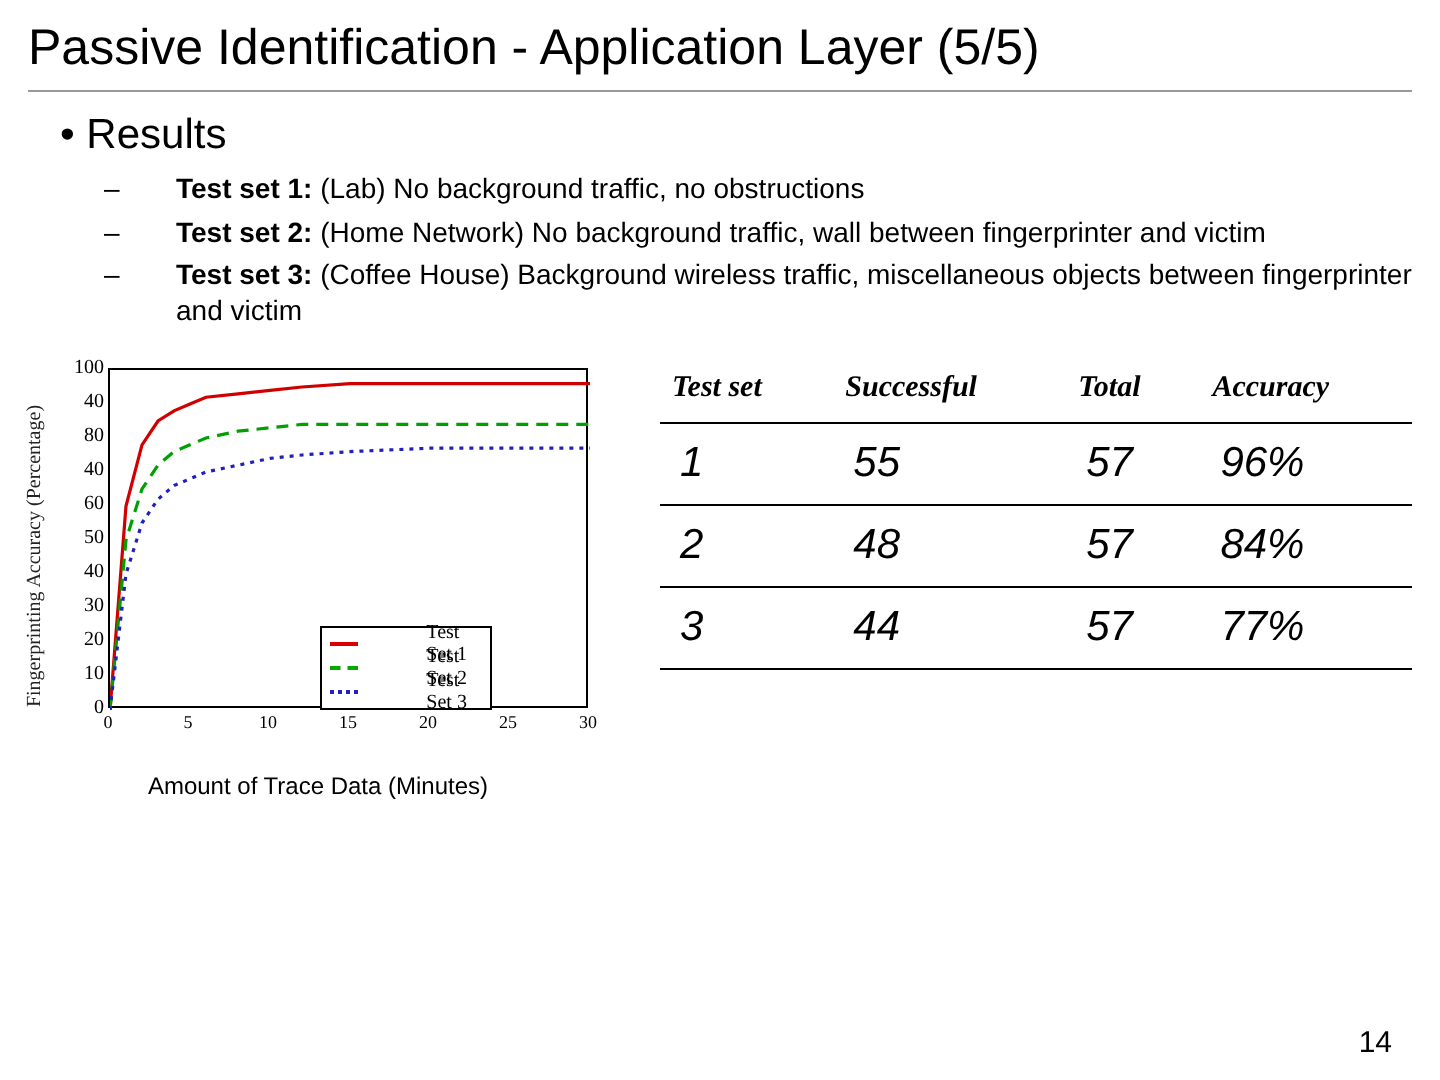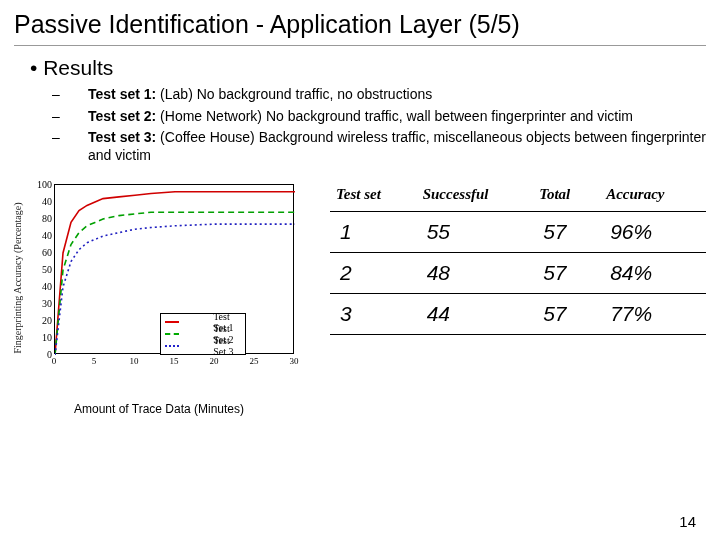--- a/index.html
+++ b/index.html
@@ -53,21 +53,21 @@
     transform: rotate(-90deg) translate(-50%, 0);
     transform-origin: left top;
     font-size: 10px;
     font-family: "Times New Roman", serif;
     color: #222;
     white-space: nowrap;
   }
   .chart-caption {
     text-align: center;
     font-size: 12px;
-    margin-top: 24px;
+    margin-top: 8px;
   }
   .plot-area {
     position: absolute;
     left: 40px;
     top: 6px;
     width: 240px;
     height: 170px;
     border: 1px solid #000;
   }
   .yticks {

